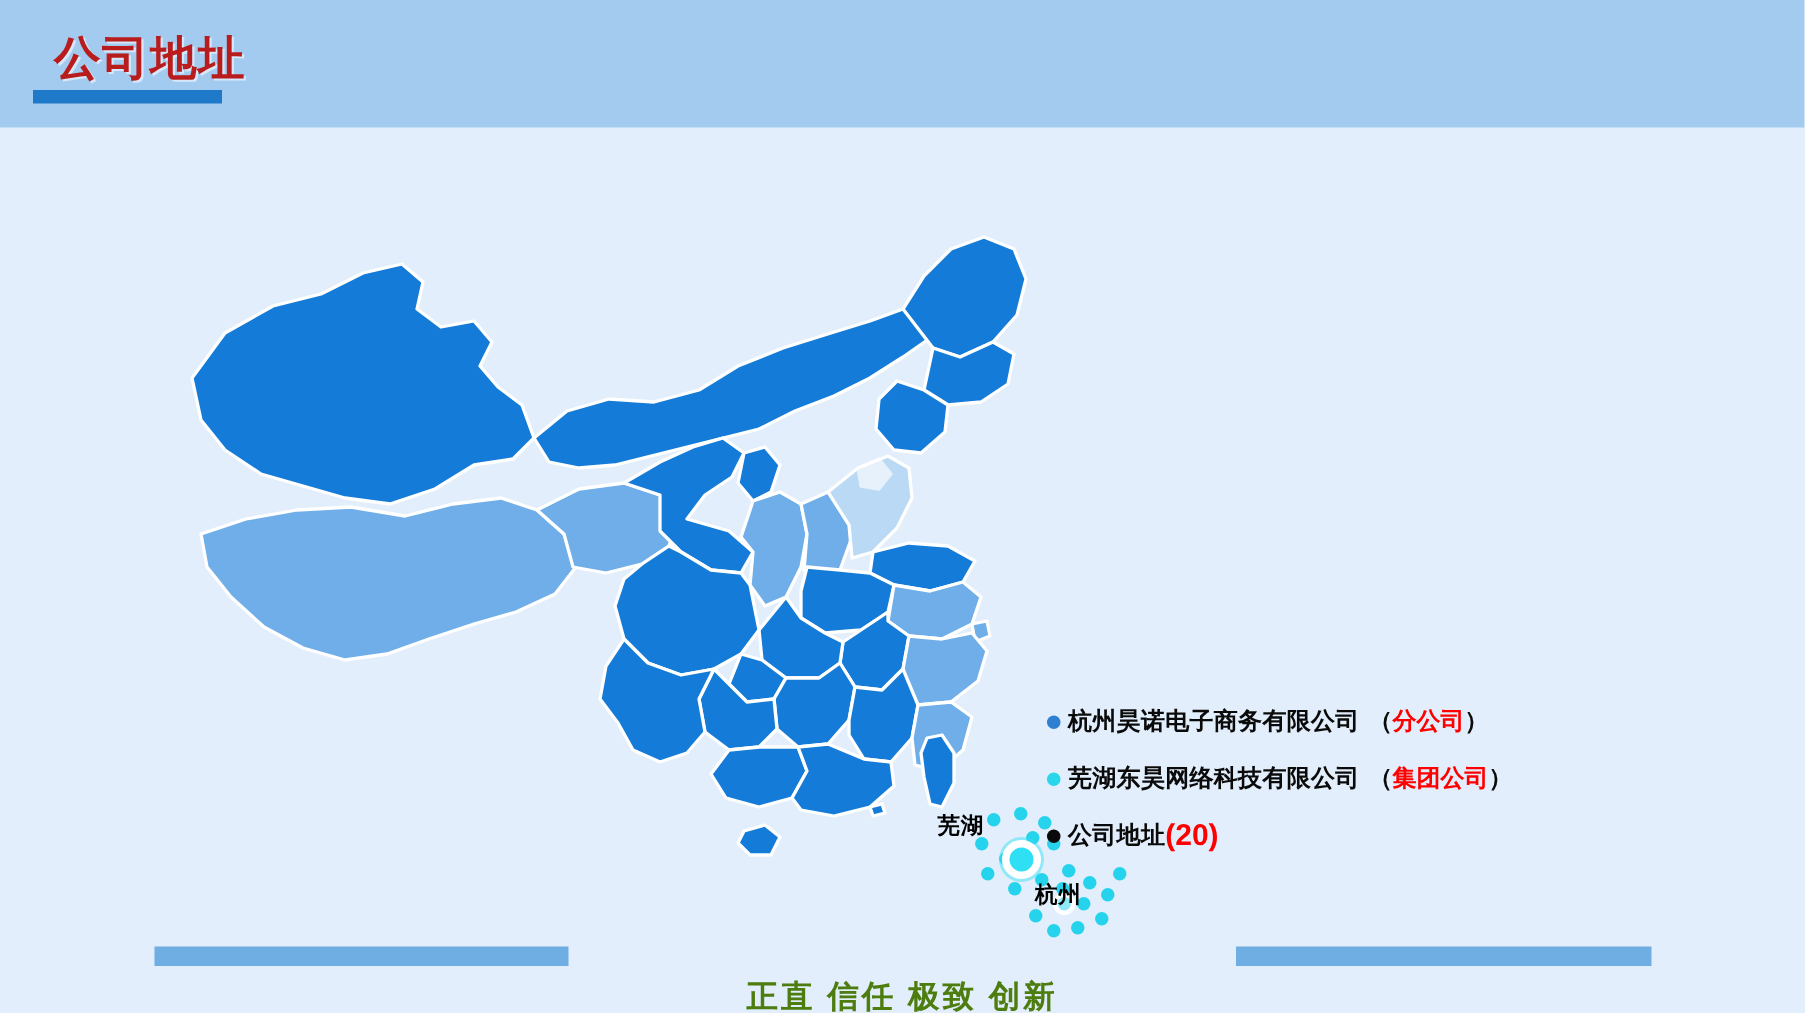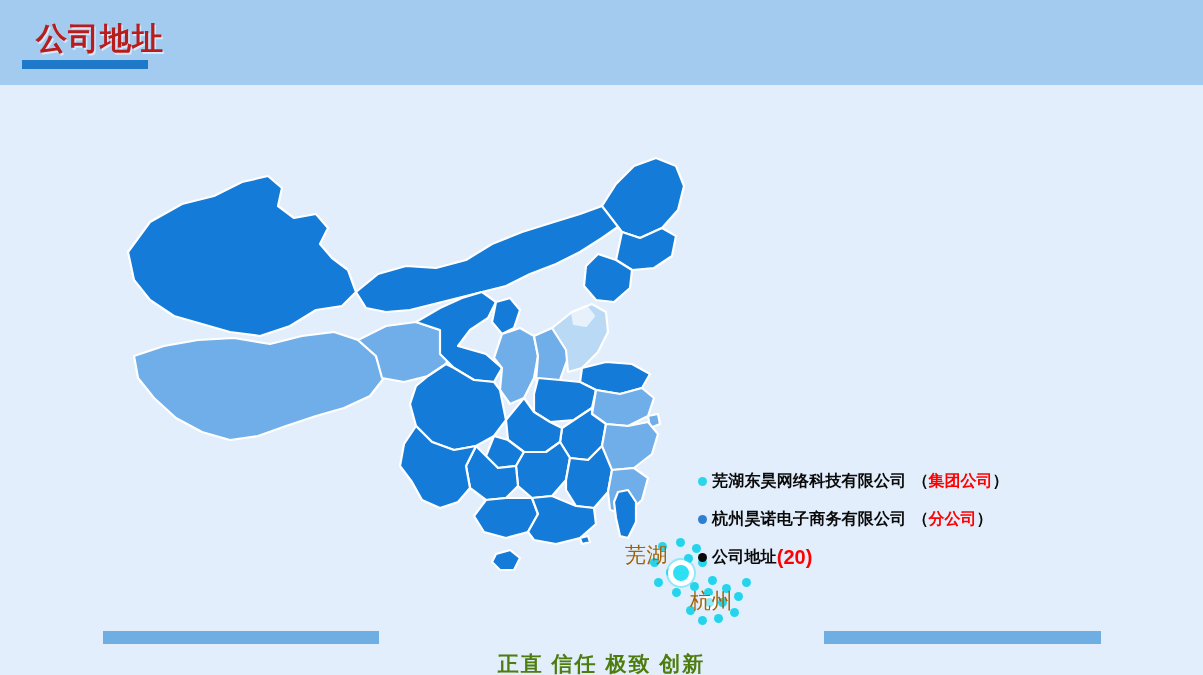--- a/index.html
+++ b/index.html
@@ -91,23 +91,23 @@
     position: absolute;
     left: 110px;
     top: 140px;
     width: 600px;
     height: 470px;
   }
   .map-wrap svg { display: block; width: 600px; height: 470px; }
 
   .city-label {
     position: absolute;
-    font-size: 21px;
-    font-weight: normal;
-    color: #a16207;
+    font-size: 15px;
+    font-weight: bold;
+    color: #000000;
     letter-spacing: 0.5px;
     white-space: nowrap;
   }
   .label-wuhu  { left: 515px; top: 401px; }
   .label-hz    { left: 580px; top: 447px; }
 
   
   .marker-hq {
     position: absolute;
     left: 558px; top: 420px;
@@ -308,29 +308,29 @@
     <div class="marker-hq"></div>
     <div class="marker-branch"></div>
 
     <div class="city-label label-wuhu">芜湖</div>
     <div class="city-label label-hz">杭州</div>
   </div>
 
   <div class="legend">
 
     <div class="legend-row">
+      <span class="legend-bullet bullet-blue"></span>
+      <span class="legend-text">杭州昊诺电子商务有限公司</span>
+      <span class="legend-note"><span>（</span><span class="red">分公司</span><span>）</span></span>
+    </div>
+
+    <div class="legend-row">
       <span class="legend-bullet bullet-cyan"></span>
       <span class="legend-text">芜湖东昊网络科技有限公司</span>
       <span class="legend-note"><span>（</span><span class="red">集团公司</span><span>）</span></span>
-    </div>
-
-    <div class="legend-row">
-      <span class="legend-bullet bullet-blue"></span>
-      <span class="legend-text">杭州昊诺电子商务有限公司</span>
-      <span class="legend-note"><span>（</span><span class="red">分公司</span><span>）</span></span>
     </div>
 
     <div class="legend-row">
       <span class="legend-bullet bullet-black"></span>
       <span class="legend-text">公司地址</span>
         <span class="red" style="font-size:20px;font-weight:bold;">(20)</span>
     </div>
 
   </div>
 

